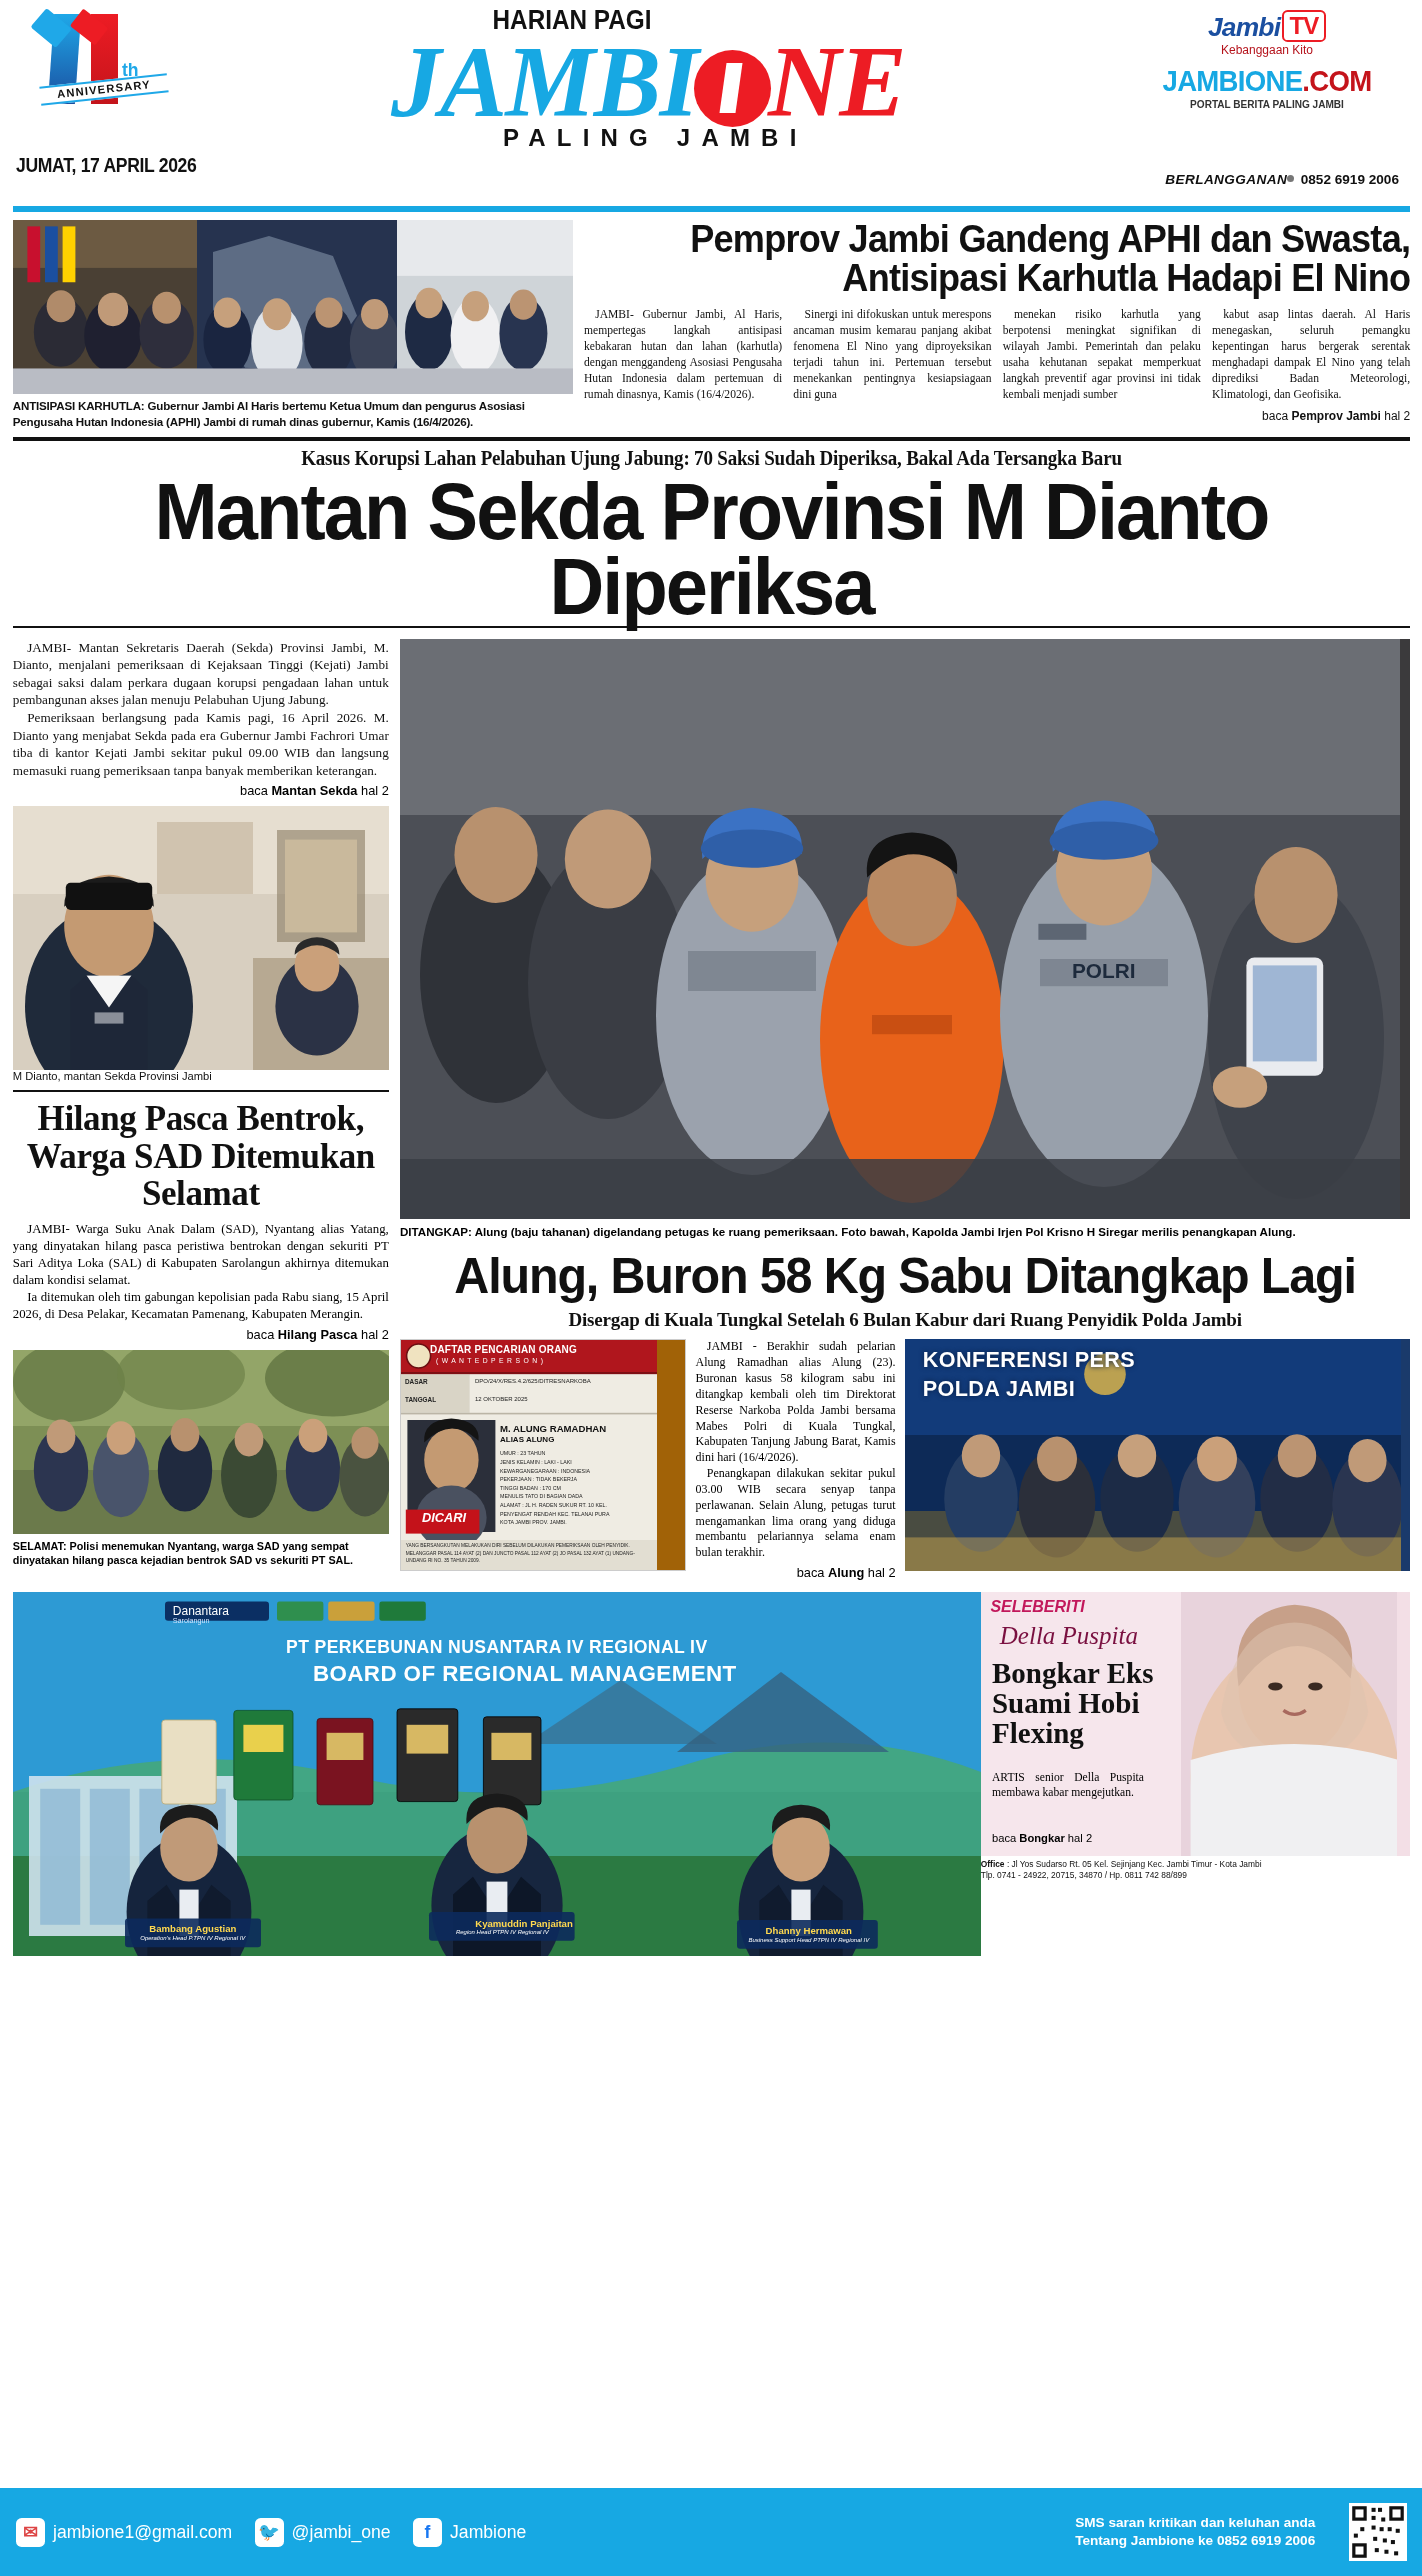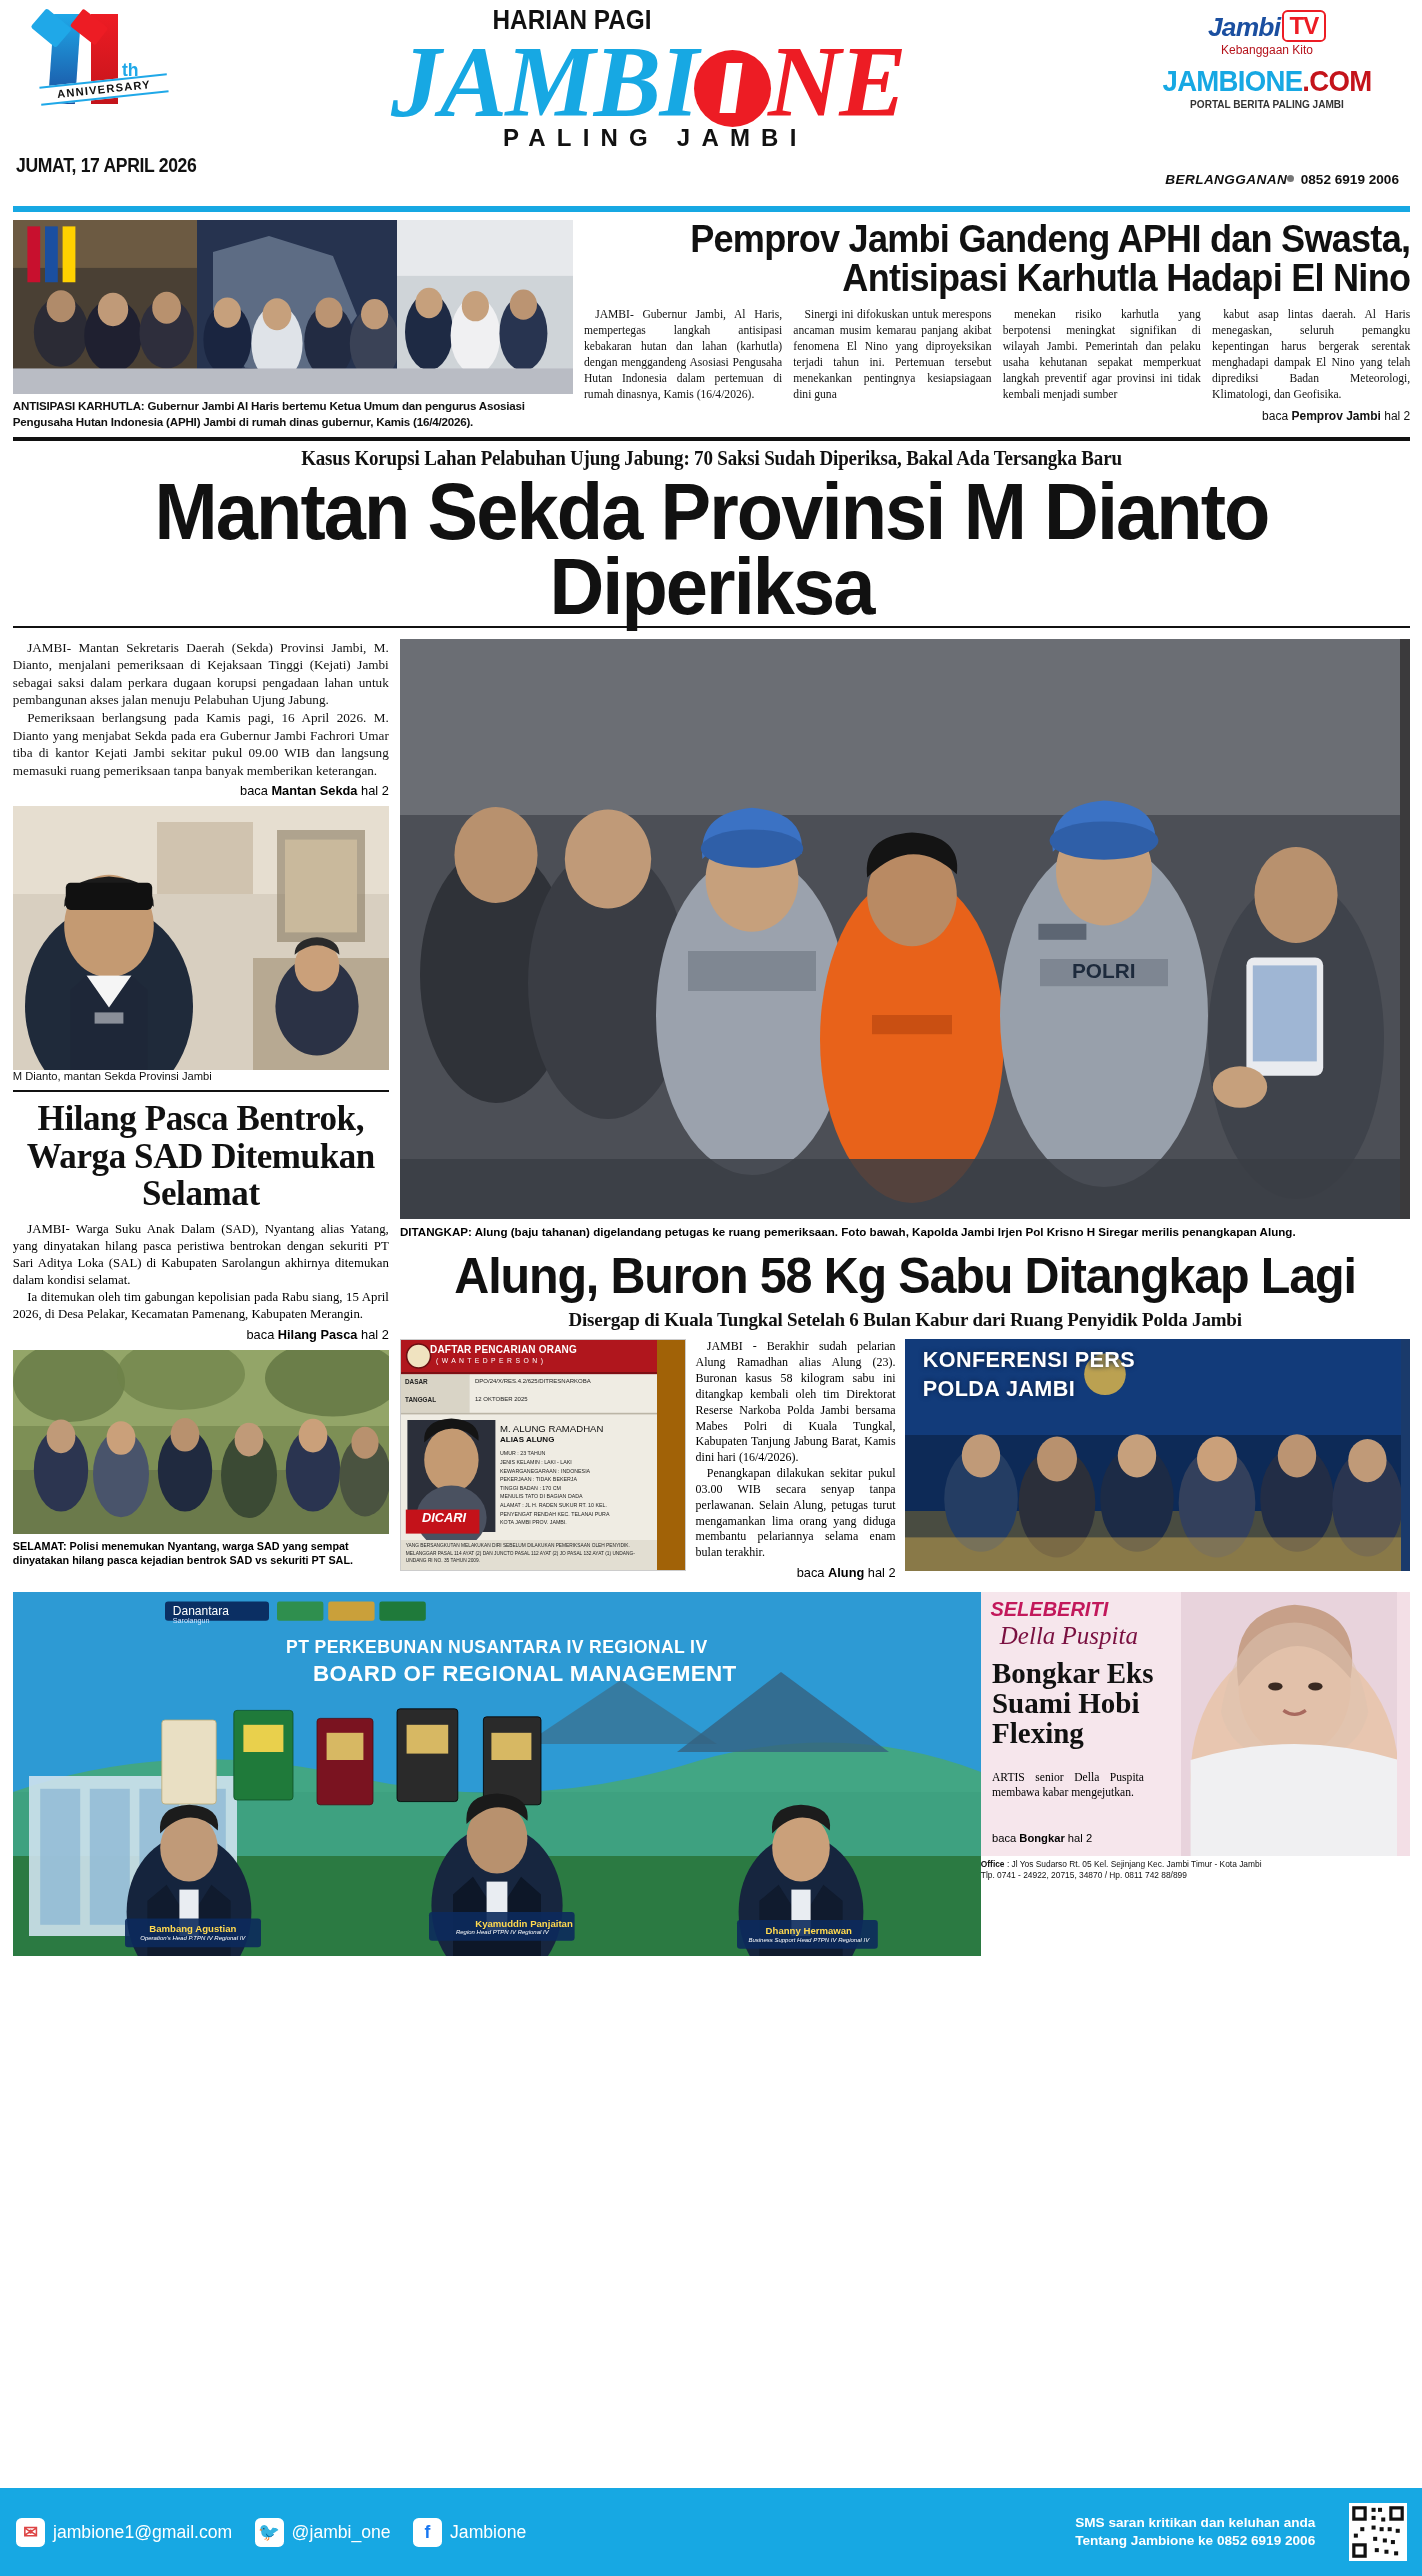--- a/index.html
+++ b/index.html
@@ -189,21 +189,21 @@
   .rc-presser { flex:1; height:232px; background:#1a3a6b; position:relative; overflow:hidden;}
 
   
   .bottomrow { display:flex; gap:0; margin-top:9.6px; padding:0 12.8px; }
   .ad-left { width: 968px; height:364px; position:relative; overflow:hidden;
     background: linear-gradient(180deg,#1e7bb8 0%, #3a9fd4 45%, #7bbf6a 72%, #2f6f3a 100%); }
   .ad-right { flex:1; position:relative; }
 
   .seleb-box { height:264px; background:#f3dfe6; position:relative; overflow:hidden; }
   .seleb-label {
-    position:absolute; left:9.6px; top:6.4px; font-size:20px; font-weight:bold;
+    position:absolute; left:9.6px; top:6.4px; font-size:16px; font-weight:bold;
     font-style:italic; color:#c2185b; z-index:4;
   }
   .seleb-name {
     position:absolute; left:19px; top:30px; font-family:"Liberation Serif",serif;
     font-style:italic; font-size:25px; color:#7a1040; z-index:4;
   }
   .seleb-head {
     position:absolute; left:11.2px; top:66px; width:176px; font-family:"Liberation Serif",serif;
     font-weight:bold; font-size:29px; line-height:1.05; color:#111; z-index:4;
   }
@@ -481,21 +481,21 @@
             <rect x="6" y="212" width="92" height="30" fill="#c4121a"></rect>
             <rect x="122" y="100" width="192" height="140" fill="#efece3"></rect>
             <rect x="0" y="250" width="320" height="40" fill="#e2ded2"></rect>
           </svg>
           <div style="position:absolute;left:29px;top:4px;color:#fff;font-weight:bold;font-size:10px;letter-spacing:0.2px;">DAFTAR PENCARIAN ORANG</div>
           <div style="position:absolute;left:35px;top:17px;color:#fff;font-size:6.8px;letter-spacing:0.8px;">( W A N T E D   P E R S O N )</div>
           <div style="position:absolute;left:4px;top:38px;font-size:6.4px;font-weight:bold;color:#222;">DASAR</div>
           <div style="position:absolute;left:4px;top:56px;font-size:6.4px;font-weight:bold;color:#222;">TANGGAL</div>
           <div style="position:absolute;left:74px;top:38px;font-size:6px;color:#222;">DPO/24/X/RES.4.2/625/DITRESNARKOBA</div>
           <div style="position:absolute;left:74px;top:56px;font-size:6px;color:#222;">12 OKTOBER 2025</div>
-          <div style="position:absolute;left:99px;top:83px;font-size:9.6px;font-weight:normal;color:#111;">M. ALUNG RAMADHAN</div>
+          <div style="position:absolute;left:99px;top:83px;font-size:9.6px;font-weight:bold;color:#111;">M. ALUNG RAMADHAN</div>
           <div style="position:absolute;left:99px;top:95px;font-size:8px;font-weight:bold;color:#111;">ALIAS ALUNG</div>
           <div style="position:absolute;left:99px;top:109px;width:152px;font-size:5.3px;line-height:1.62;color:#222;">
             <div>UMUR : 23 TAHUN</div>
             <div>JENIS KELAMIN : LAKI - LAKI</div>
             <div>KEWARGANEGARAAN : INDONESIA</div>
             <div>PEKERJAAN : TIDAK BEKERJA</div>
             <div>TINGGI BADAN : 170 CM</div>
             <div>MENULIS TATO DI BAGIAN DADA</div>
             <div>ALAMAT : JL H. RADEN SUKUR RT. 10 KEL.</div>
             <div>PENYENGAT RENDAH KEC. TELANAI PURA</div>

